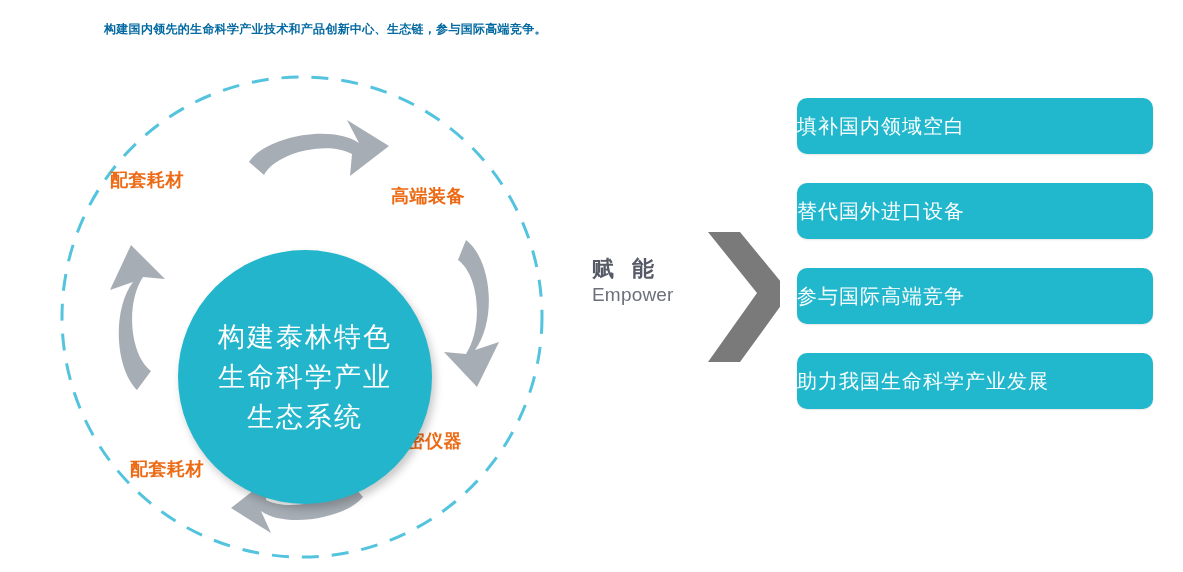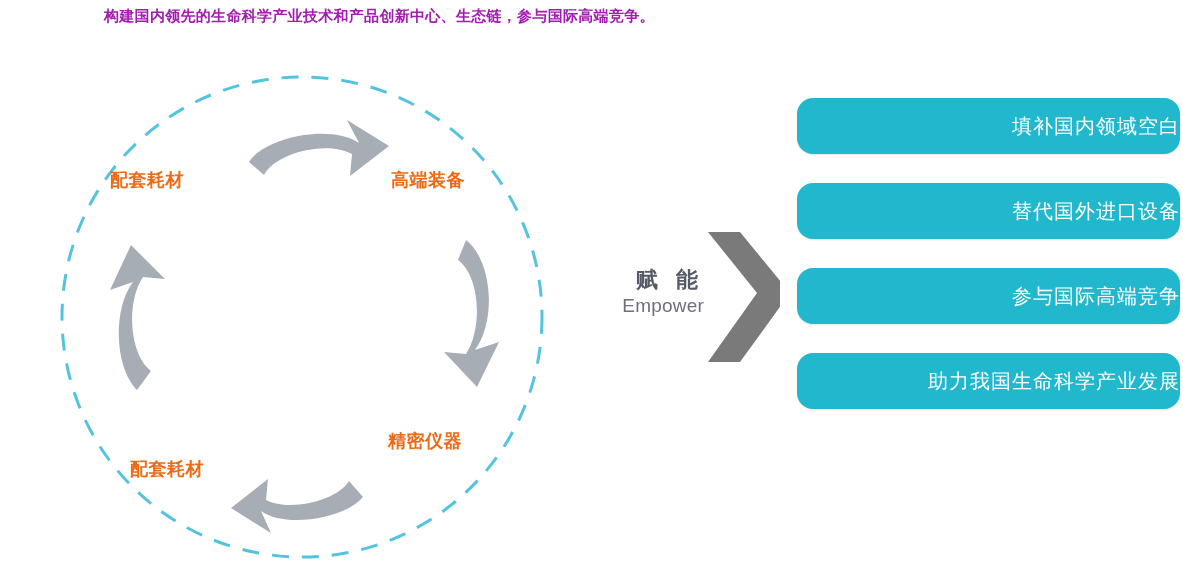--- a/index.html
+++ b/index.html
@@ -7,22 +7,22 @@
     width:1183px;height:572px;
     background:#ffffff;
     font-family:"Liberation Sans","DejaVu Sans",sans-serif;
     overflow:hidden;
     position:relative;
   }
   #stage{position:absolute;left:0;top:0;width:1183px;height:572px;}
 
   
   .header{
-    position:absolute;left:104px;top:7px;width:900px;
-    font-size:15px;font-weight:bold;color:#a21caf;
+    position:absolute;left:104px;top:21px;width:900px;
+    font-size:12px;font-weight:bold;color:#0369a1;
     letter-spacing:.3px;white-space:nowrap;
   }
 
   
   .cycle{position:absolute;left:0px;top:60px;width:620px;height:512px;}
   .ring-svg{position:absolute;left:0;top:0;}
 
   .core-circle{
     position:absolute;
     left:178px;top:190px;
@@ -37,49 +37,48 @@
     color:#ffffff;font-size:27px;line-height:40px;
     letter-spacing:2px;white-space:nowrap;font-weight:normal;
   }
 
   .node-label{
     position:absolute;
     color:#ed6a15;font-size:18px;font-weight:bold;
     white-space:nowrap;letter-spacing:.5px;
   }
   .node-tl{left:110px;top:108px;}
-  .node-tr{left:391px;top:108px;}
+  .node-tr{left:391px;top:124px;}
   .node-bl{left:130px;top:369px;margin-top:28px;}
   .node-br{left:388px;top:369px;}
 
   .arrow-svg{position:absolute;left:0;top:0;pointer-events:none;}
 
   
   .empower{
-    position:absolute;left:592px;top:266px;width:112px;
-    text-align:right;
+    position:absolute;left:592px;top:255px;width:112px;
+    text-align:left;
   }
   .empower-cn{
     font-size:22px;font-weight:bold;color:#565a66;
     letter-spacing:6px;line-height:28px;white-space:nowrap;
   }
   .empower-en{
     font-size:19px;color:#6d707a;line-height:24px;
     letter-spacing:.2px;white-space:nowrap;
   }
   .chevron{position:absolute;left:700px;top:225px;}
 
   
   .boxes{position:absolute;left:797px;top:98px;width:356px;}
   .box{
     width:356px;height:56px;margin-bottom:29px;
-    background:#21b8ce;border-radius:16px;
-    display:flex;align-items:center;justify-content:flex-end;
+    background:#21b8ce;border-radius:10px;
+    display:flex;align-items:center;justify-content:flex-start;
     box-shadow:0 1px 2px rgba(0,0,0,.10);
-    padding-left:27px;
   }
   .box:last-child{margin-bottom:0;}
   .box-text{
     color:#ffffff;font-size:20px;letter-spacing:1px;
     white-space:nowrap;
   }
 </style>
 </head>
 <body>
 
@@ -114,20 +113,25 @@
         <path d="M137,330 C115,308 112,250 133,222 L110,230 L131,185 L165,219 L143,217
                  C126,242 129,294 151,311 Z"></path>
       </g>
     </svg>
 
     <div class="node-label node-tl">配套耗材</div>
     <div class="node-label node-tr">高端装备</div>
     <div class="node-label node-bl">配套耗材</div>
     <div class="node-label node-br">精密仪器</div>
 
+    <div class="core-circle">
+      <div class="core-line">构建泰林特色</div>
+      <div class="core-line">生命科学产业</div>
+      <div class="core-line">生态系统</div>
+    </div>
   </div>
 
   <div class="empower">
     <div class="empower-cn">赋 能</div>
     <div class="empower-en">Empower</div>
   </div>
 
   <svg class="chevron" width="80" height="145">
     <path d="M8,7 L57,68 L8,137 L40,137 L90,68 L40,7 Z" fill="#7a7a7a"></path>
   </svg>

